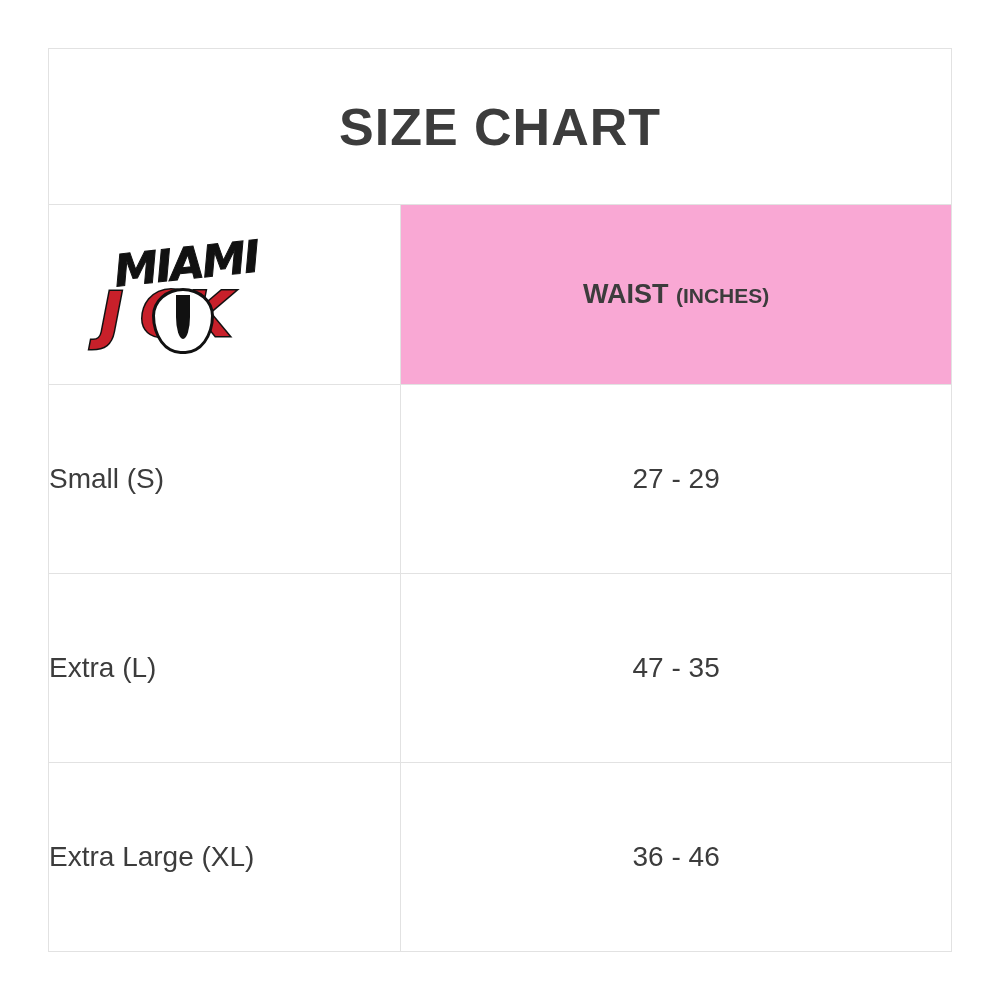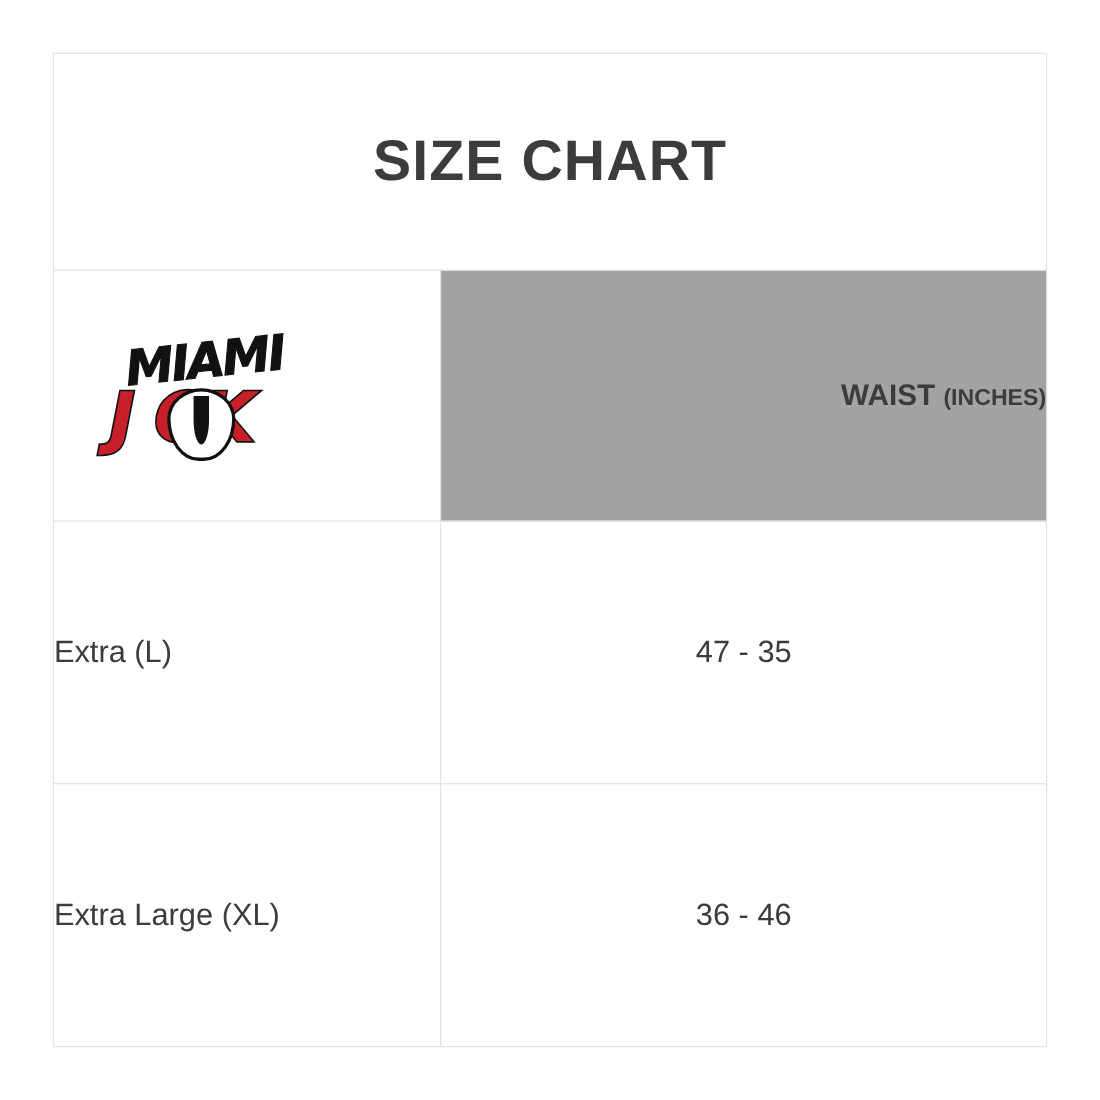--- a/index.html
+++ b/index.html
@@ -57,22 +57,22 @@
   }
   .col-left { width: 39%; }
   .col-right { width: 61%; }
 
   .logo-cell {
     height: 148px;
     text-align: center;
     border-left: none !important;
   }
   .head-cell {
-    background: #a3a3a3;
-    text-align: right;
+    background: #f9a8d4;
+    text-align: center;
     border-right: none !important;
   }
   .head-text {
     font-size: 27px;
     font-weight: bold;
     color: #3c3c3c;
   }
   .head-text .small {
     font-size: 21px;
   }
@@ -173,20 +173,24 @@
               <div class="logo-miami">MIAMI</div>
               <div class="logo-jock">J CK</div>
               <div class="logo-oval"></div>
             </div>
           </td>
           <td class="head-cell">
             <div class="head-text"><span>WAIST </span><span class="small">(INCHES)</span></div>
           </td>
         </tr>
         <tr>
+          <td class="row-cell size-label">Small (S)</td>
+          <td class="row-cell waist-val">27 - 29</td>
+        </tr>
+        <tr>
           <td class="row-cell size-label">Extra (L)</td>
           <td class="row-cell waist-val">47 - 35</td>
         </tr>
         <tr>
           <td class="row-cell size-label">Extra Large (XL)</td>
           <td class="row-cell waist-val">36 - 46</td>
         </tr>
       </tbody>
     </table>
   </div>

